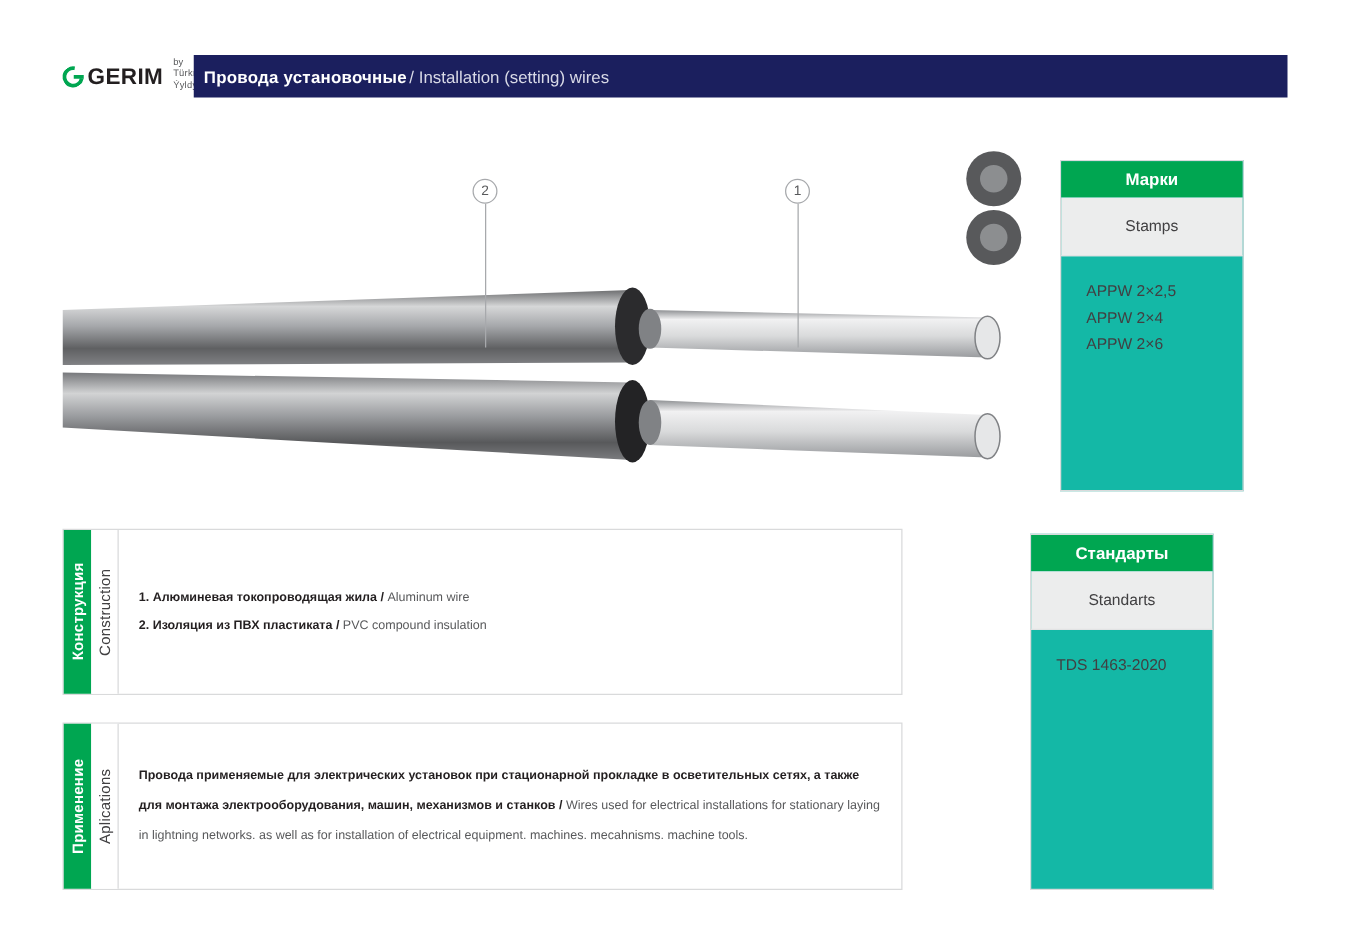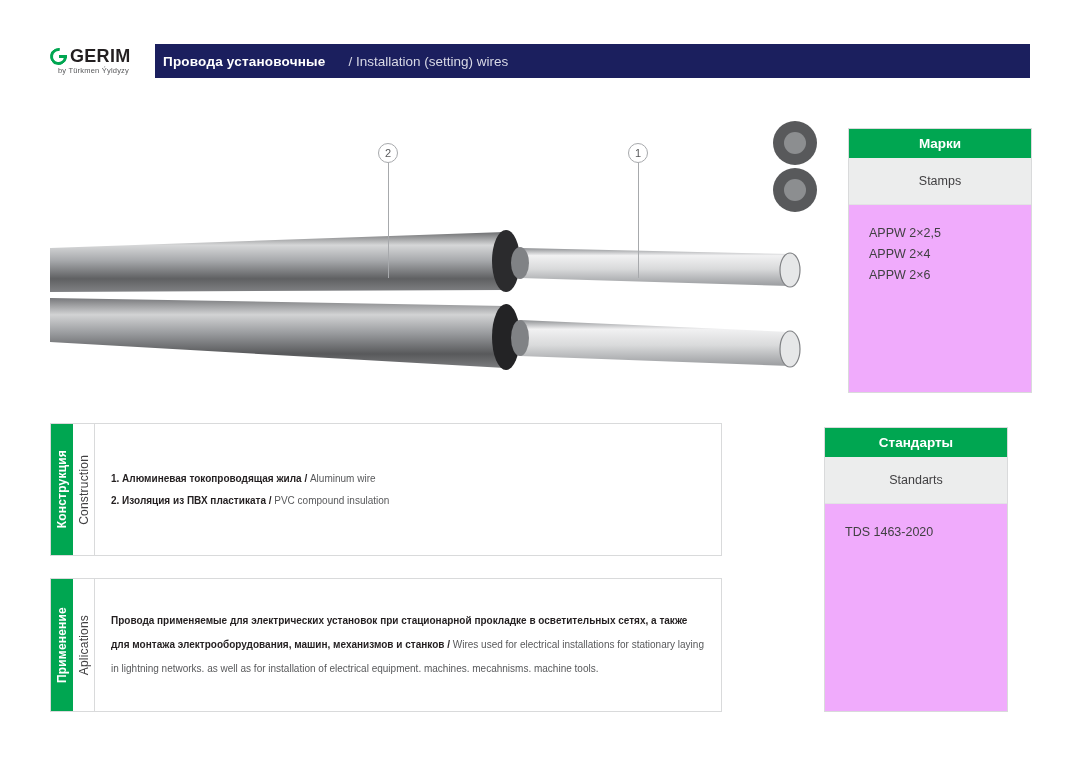--- a/index.html
+++ b/index.html
@@ -23,22 +23,22 @@
     left: 50px;
     top: 44px;
     width: 980px;
     height: 34px;
     display: flex;
     align-items: stretch;
   }
   .logo-block {
     width: 105px;
     display: flex;
-    flex-direction: column;
-    justify-content: center;
+    flex-direction: row;
+    justify-content: flex-start;
     padding-right: 22px;
   }
   .logo-top {
     display: flex;
     align-items: center;
     gap: 3px;
   }
   .logo-mark {
     width: 17px;
     height: 17px;
@@ -87,21 +87,21 @@
   .title-ru {
     color: #ffffff;
     font-size: 13.5px;
     font-weight: bold;
     letter-spacing: 0.2px;
   }
   .title-en {
     color: #d8d9e6;
     font-size: 13.5px;
     font-weight: normal;
-    margin-left: 23px;
+    margin-left: 2px;
   }
 
   
   .illustration {
     position: absolute;
     left: 50px;
     top: 110px;
     width: 780px;
     height: 300px;
   }
@@ -133,23 +133,23 @@
     background: #a7a9ac;
   }
   #callout-2 { left: 338px; top: 33px; }
   #callout-2 .stem { height: 115px; }
   #callout-1 { left: 588px; top: 33px; }
   #callout-1 .stem { height: 115px; }
 
   
   .panel {
     position: absolute;
-    width: 184px;
+    width: 147px;
     border: 1px solid #d9dadb;
-    background: #f0abfc;
+    background: #14b8a6;
   }
   .panel-head-ru {
     background: #00a651;
     color: #ffffff;
     font-size: 13.5px;
     font-weight: bold;
     text-align: center;
     padding: 7px 0 7px;
   }
   .panel-head-en {

